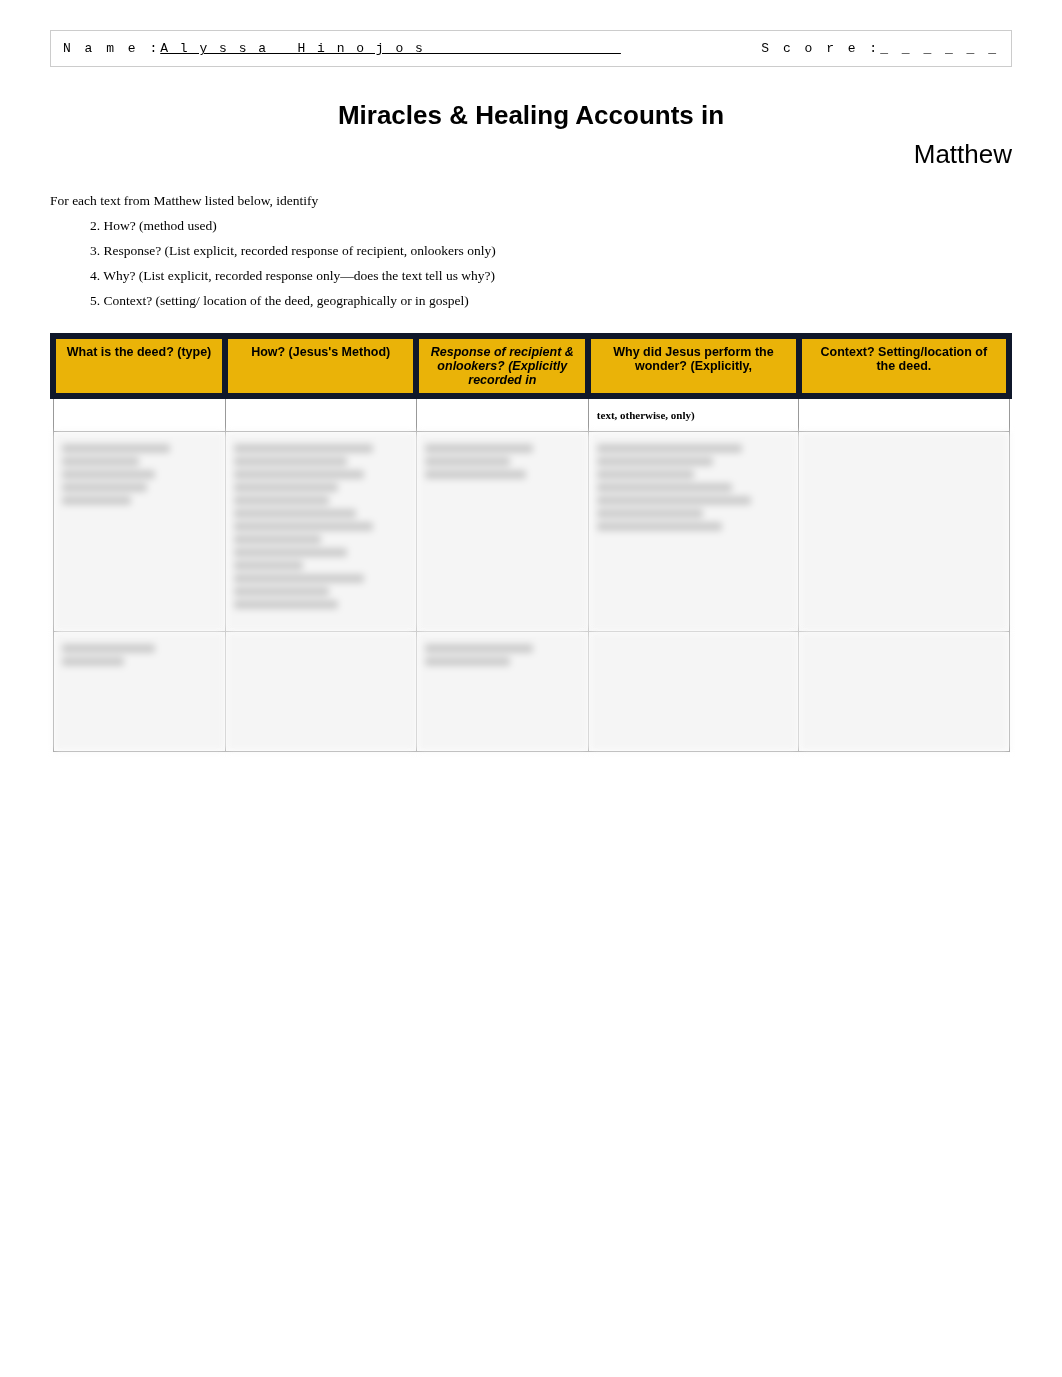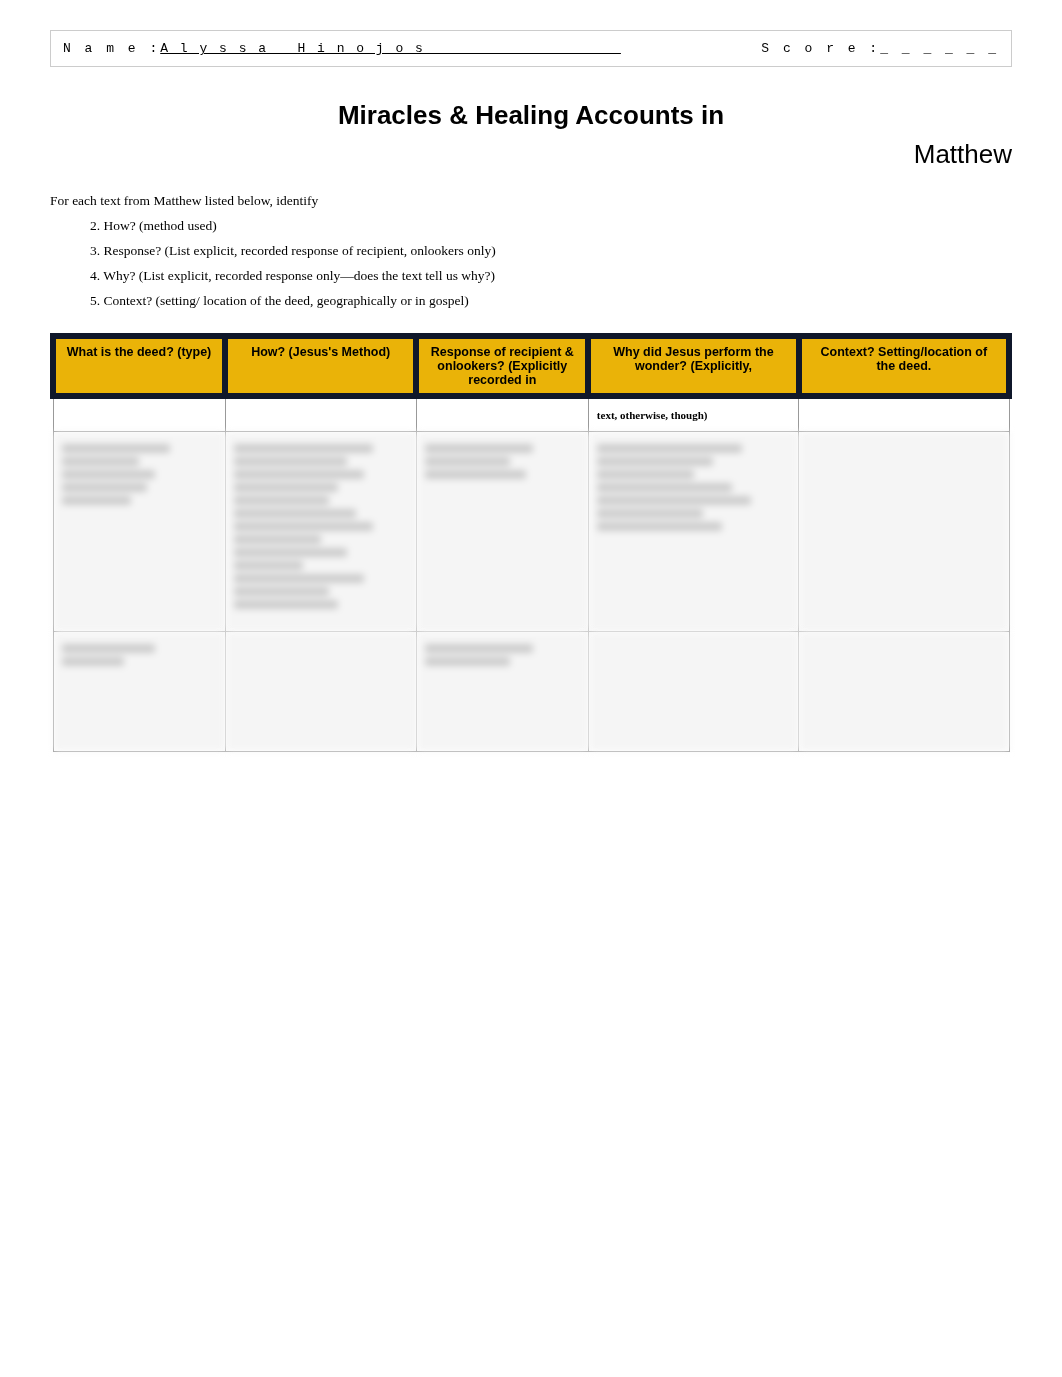--- a/index.html
+++ b/index.html
@@ -96,21 +96,21 @@
 
     table td {
       border: 1px solid #999;
       padding: 8px 8px;
       vertical-align: top;
       font-size: 13px;
     }
 
     .col1 { width: 18%; }
     .col2 { width: 20%; }
-    .col3 { width: 18%; }
+    .col3 { width: 18%; font-style: italic; }
     .col4 { width: 22%; }
     .col5 { width: 22%; }
 
     .sub-label {
       font-size: 11px;
       font-weight: bold;
     }
 
     .blurred-row td {
       filter: blur(3.5px);
@@ -178,21 +178,21 @@
       </th>
       <th class="col5">
         <strong>Context? Setting/location of the deed.</strong>
       </th>
     </tr>
     <tr>
       <td class="col1"></td>
       <td class="col2"></td>
       <td class="col3"></td>
       <td class="col4">
-        <span class="sub-label">text, otherwise, though)</span>
+        <span class="sub-label">text, otherwise, only)</span>
       </td>
       <td class="col5"></td>
     </tr>
   </thead>
   <tbody>
 
 
     <tr class="row2 blurred-row">
       <td class="col1">
         <span class="blurred-text-line" style="width:70%"></span>

